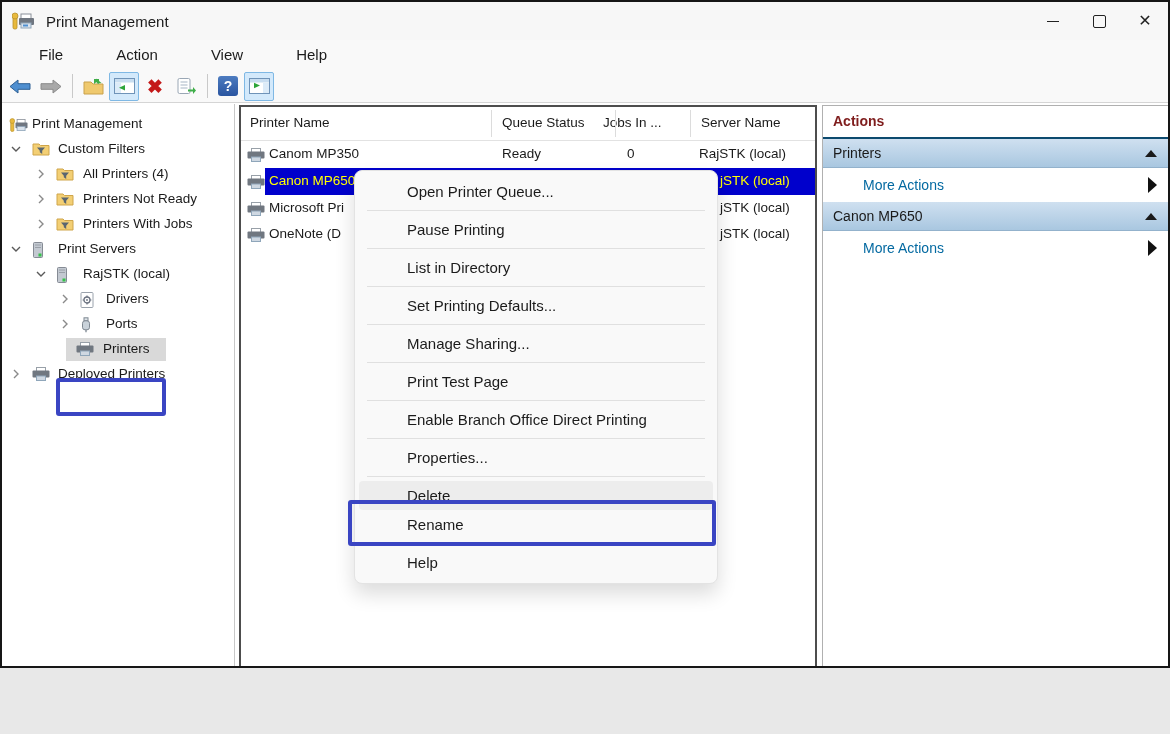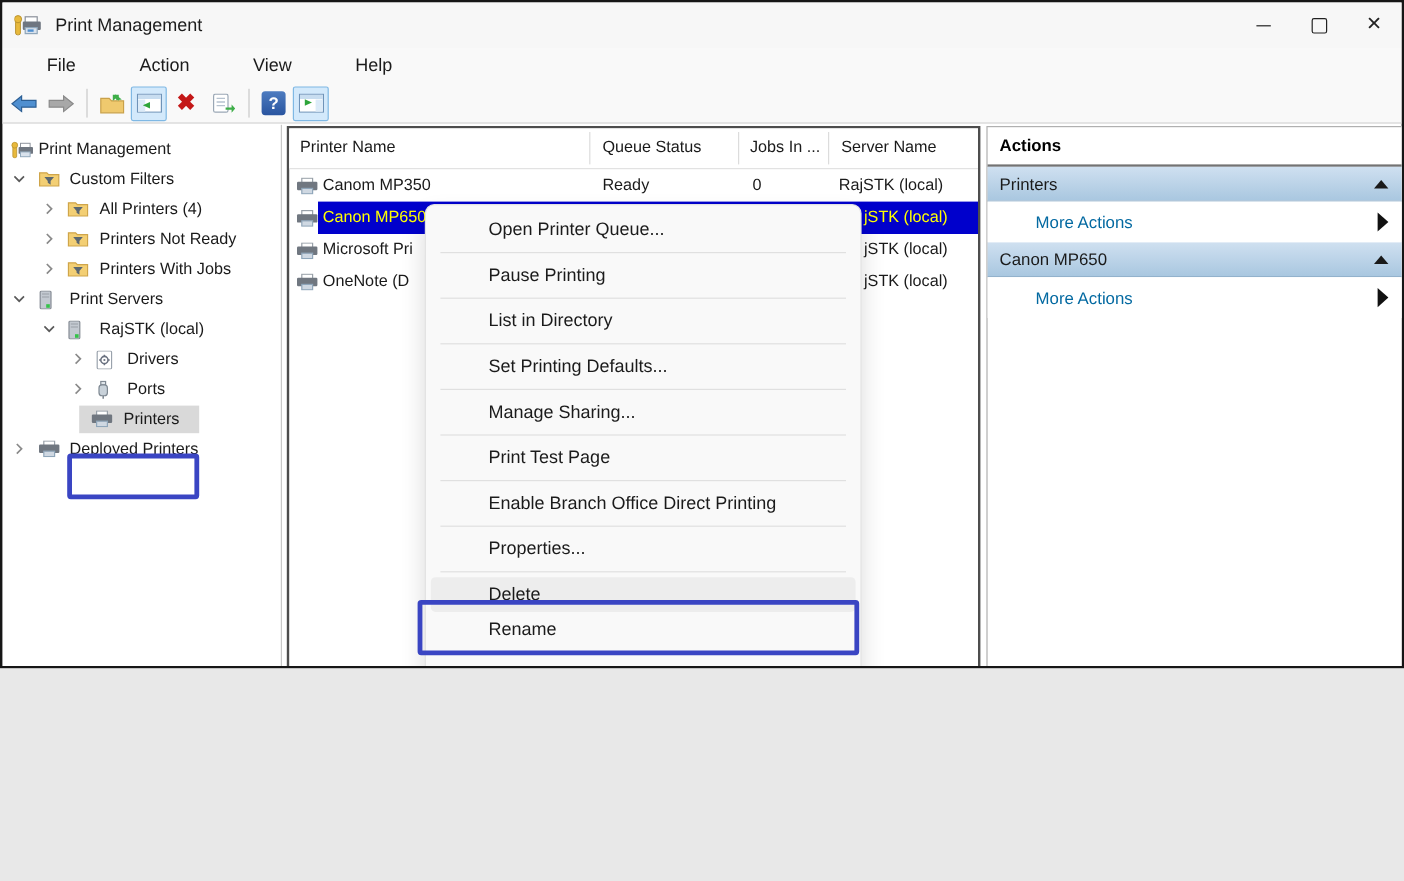--- a/index.html
+++ b/index.html
@@ -1,16 +1,16 @@
 <!DOCTYPE html>
 <html><head>
 <meta charset="utf-8">
 <style>
   html,body{margin:0;padding:0;background:#e8e8e8;font-family:"Liberation Sans",sans-serif;}
-  #win{position:relative;width:1170px;height:557px;background:#fff;border:2px solid #161616;box-sizing:border-box;overflow:hidden;}
+  #win{position:relative;width:1170px;height:668px;background:#fff;border:2px solid #161616;box-sizing:border-box;overflow:hidden;}
   
   .titlebar{position:absolute;left:0;top:0;right:0;height:38px;background:#f7f7f7;display:flex;align-items:center;}
   .app-icon{margin:0 10px 0 10px;width:24px;height:20px;flex:0 0 auto;}
   .title-text{font-size:15px;color:#1b1b1b;}
   .win-controls{position:absolute;right:0;top:0;height:38px;display:flex;}
   .win-btn{width:46px;height:38px;display:flex;align-items:center;justify-content:center;color:#222;}
   .glyph-min{display:block;width:12px;border-top:1.6px solid #222;}
   .glyph-max{display:block;width:11px;height:11px;border:1.6px solid #222;border-radius:2px;}
   .glyph-close{font-size:16px;font-weight:400;line-height:1;}
   
@@ -53,21 +53,21 @@
   .lrow.selected .c-server-frag{position:absolute;left:479px;top:5px;color:#ffff00;z-index:1;white-space:nowrap;}
   .c-server-frag{position:absolute;left:479px;top:5px;white-space:nowrap;}
   
   .ctx{position:absolute;left:352px;top:168px;width:364px;background:#f9f9f9;border:1px solid #e3e3e3;border-radius:8px;box-shadow:0 10px 20px rgba(0,0,0,.14);z-index:20;padding:6px 0;box-sizing:border-box;}
   .ctx-item{height:29px;line-height:29px;padding-left:48px;font-size:15px;color:#1b1b1b;margin:0 4px;border-radius:4px;white-space:nowrap;}
   .ctx-item.hover{background:#ededed;}
   .ctx-sep{height:1px;background:#e0e0e0;margin:4px 12px;}
   
   .ann{position:absolute;border:4px solid #3a45c3;border-radius:3px;z-index:30;}
   
-  .ap-title{height:31px;line-height:31px;padding-left:10px;font-size:14px;font-weight:bold;color:#000000;border-bottom:2px solid #737373;}
+  .ap-title{height:31px;line-height:31px;padding-left:10px;font-size:14px;font-weight:bold;color:#7f1d1d;border-bottom:2px solid #0c4a6e;}
   .ap-bar{position:relative;height:28px;line-height:28px;padding-left:10px;font-size:14px;color:#1a1a1a;background:linear-gradient(#cfe0f0,#a9c7e0);border-bottom:1px solid #93b2cc;}
   .ap-item{position:relative;height:34px;line-height:34px;padding-left:40px;font-size:14px;color:#0369a1;background:#fff;}
   .tri-up{position:absolute;right:12px;top:11px;width:0;height:0;border-left:6px solid transparent;border-right:6px solid transparent;border-bottom:7px solid #1a1a1a;}
   .tri-right{position:absolute;right:12px;top:9px;width:0;height:0;border-top:8px solid transparent;border-bottom:8px solid transparent;border-left:9px solid #111;}
 </style>
 </head>
 <body>
 
 <div id="win">
 
@@ -287,21 +287,21 @@
         <rect x="4.5" y="9" width="9" height="4.5" fill="#cfd8e2" stroke="#8fa6ba"></rect>
       </svg>
       <span class="lbl">Deployed Printers</span>
     </div>
   </div>
 
   <div class="list-pane">
     <div class="list-header">
       <span class="col-h" style="left:9px;">Printer Name</span>
       <span class="col-h" style="left:261px;">Queue Status</span>
-      <span class="col-h" style="left:384px;">Jobs In ...</span>
+      <span class="col-h" style="left:362px;">Jobs In ...</span>
       <span class="col-h" style="left:460px;">Server Name</span>
       <span class="col-line" style="left:250px;"></span>
       <span class="col-line" style="left:374px;"></span>
       <span class="col-line" style="left:449px;"></span>
     </div>
 
     <div class="lrow" style="top:34px;">
       <svg class="picon" width="18" height="14" viewBox="0 0 18 14">
         <rect x="4.5" y="0.5" width="9" height="4" fill="#fff" stroke="#98a0a8"></rect>
         <rect x="0.5" y="3.5" width="17" height="7" rx="1" fill="#707780"></rect>

